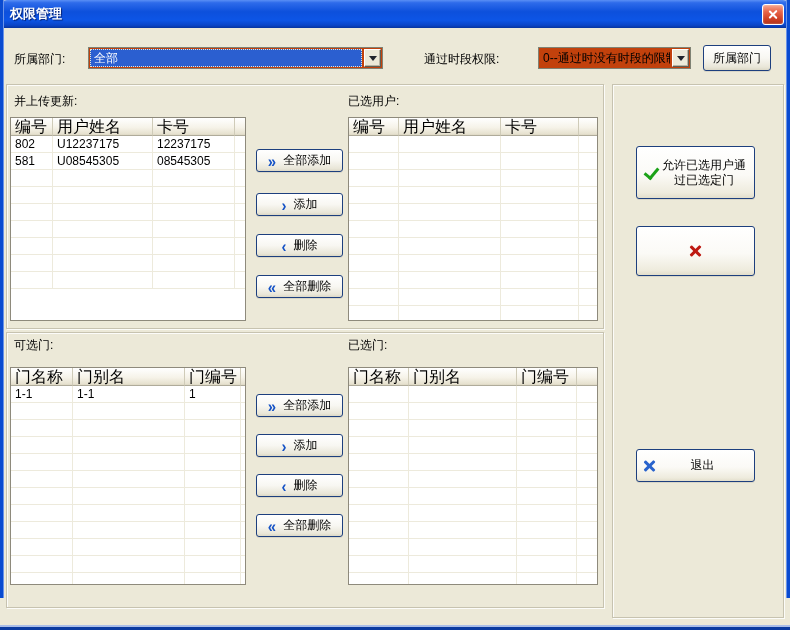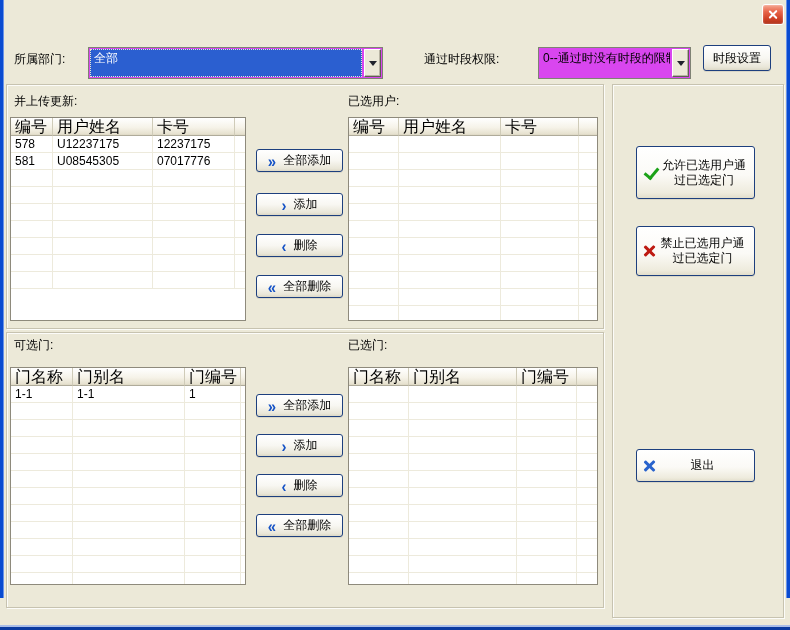--- a/index.html
+++ b/index.html
@@ -30,21 +30,21 @@
   .close-x::before { transform:rotate(45deg); }
   .close-x::after  { transform:rotate(-45deg); }
 
   .b-left  { position:absolute; left:0;  top:28; width:4px; height:598px; background:#0A4BD0; box-shadow:inset -1px 0 0 #6A93E8; }
   .b-right { position:absolute; right:0; top:28; width:4px; height:598px; background:#0A4BD0; box-shadow:inset 1px 0 0 #6A93E8; }
   .b-bottom{ position:absolute; left:0; bottom:0; width:790px; height:5px; background:#0A3AA0; box-shadow:inset 0 2px 0 #A9BDE8; }
 
   
   .lbl { position:absolute; font-size:12px; color:#000; white-space:nowrap; }
 
-  .combo { position:absolute; height:32px; background:#d946ef; border:1px solid #7F8274; display:flex; }
+  .combo { position:absolute; height:22px; background:#c2410c; border:1px solid #7F8274; display:flex; }
   .combo-text { flex:1; margin:1px; padding:1px 2px 0 3px; font-size:12px; line-height:16px;
     white-space:nowrap; overflow:hidden; color:#000; }
   .combo-text.sel { background:#2B5FD0; color:#fff; border:1px dotted #E9E5D2; padding-top:0; }
   .combo-arrow { width:17px; margin:1px; background:#ECE9D8;
     border:1px solid #fff; border-right-color:#5F5D52; border-bottom-color:#5F5D52;
     box-shadow:inset -1px -1px 0 #B8B4A4;
     display:flex; align-items:center; justify-content:center; cursor:pointer; }
   .tri { width:0; height:0; border-left:4px solid transparent; border-right:4px solid transparent;
     border-top:5px solid #20242C; }
 
@@ -91,20 +91,23 @@
   .xmark::before { transform:rotate(45deg); }
   .xmark::after  { transform:rotate(-45deg); }
   .xmark.red::before,.xmark.red::after   { background:#BE1A12; }
   .xmark.blue::before,.xmark.blue::after { background:#2963CC; }
 </style>
 </head>
 <body>
 
 <div class="window">
 
+  <div class="titlebar">
+    <span class="title-text">权限管理</span>
+  </div>
   <div class="close-btn">
     <span class="close-x"></span>
   </div>
   <div class="b-left"></div>
   <div class="b-right"></div>
   <div class="b-bottom"></div>
 
   <div class="lbl" style="left:14px; top:51px;">所属部门:</div>
   <div class="combo" style="left:88px; top:47px; width:295px;">
     <div class="combo-text sel">全部</div>
@@ -114,47 +117,47 @@
   </div>
 
   <div class="lbl" style="left:424px; top:51px;">通过时段权限:</div>
   <div class="combo" style="left:538px; top:47px; width:153px;">
     <div class="combo-text">0--通过时没有时段的限制</div>
     <div class="combo-arrow">
         <span class="tri"></span>
       </div>
   </div>
 
-  <button class="btn" style="left:703px; top:45px; width:68px; height:26px;">时段设置</button>
+  <button class="btn" style="left:703px; top:45px; width:68px; height:26px;">所属部门</button>
 
   <div class="groupbox" style="left:6px; top:84px; width:598px; height:245px;"></div>
   <div class="groupbox" style="left:6px; top:332px; width:598px; height:276px;"></div>
   <div class="groupbox" style="left:612px; top:84px; width:172px; height:534px;"></div>
 
   <div class="lbl" style="left:14px; top:93px;">并上传更新:</div>
   <div class="lbl" style="left:348px; top:93px;">已选用户:</div>
 
   <div class="table" style="left:10px; top:117px; width:236px; height:204px;">
     <div class="thead">
         <div class="th" style="width:42px">编号</div>
         <div class="th" style="width:100px">用户姓名</div>
         <div class="th" style="width:82px">卡号</div>
         <div class="th th-fill"></div>
       </div>
     <div class="tbody">
         <div class="tr">
-          <div class="td" style="width:42px">578</div>
+          <div class="td" style="width:42px">802</div>
           <div class="td" style="width:100px">U12237175</div>
           <div class="td" style="width:82px">12237175</div>
           <div class="td td-fill"></div>
         </div>
         <div class="tr">
           <div class="td" style="width:42px">581</div>
           <div class="td" style="width:100px">U08545305</div>
-          <div class="td" style="width:82px">07017776</div>
+          <div class="td" style="width:82px">08545305</div>
           <div class="td td-fill"></div>
         </div>
         <div class="tr">
           <div class="td" style="width:42px"></div>
           <div class="td" style="width:100px"></div>
           <div class="td" style="width:82px"></div>
           <div class="td td-fill"></div>
         </div>
         <div class="tr">
           <div class="td" style="width:42px"></div>
@@ -474,20 +477,19 @@
     <span class="chev">«</span>
     <span>全部删除</span>
   </button>
 
   <button class="btn action" style="left:636px; top:146px; height:53px;">
     <span class="check"></span>
     <span class="txt">允许已选用户通过已选定门</span>
   </button>
   <button class="btn action" style="left:636px; top:226px; height:50px;">
     <span class="xmark red"></span>
-    <span class="txt">禁止已选用户通过已选定门</span>
   </button>
   <button class="btn action" style="left:636px; top:449px; height:33px;">
     <span class="xmark blue"></span>
     <span class="txt">退出</span>
   </button>
 
 </div>
 
 </body></html>

